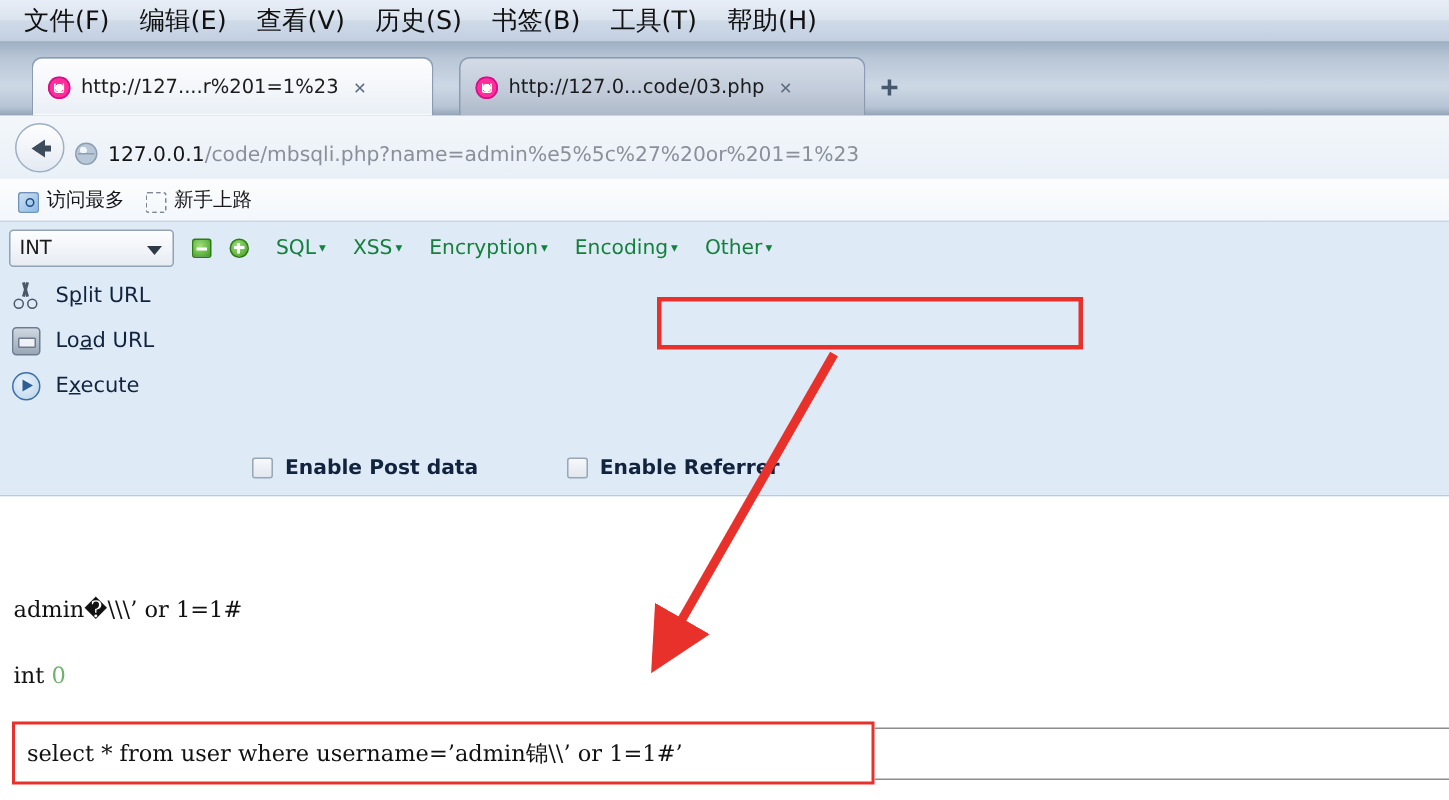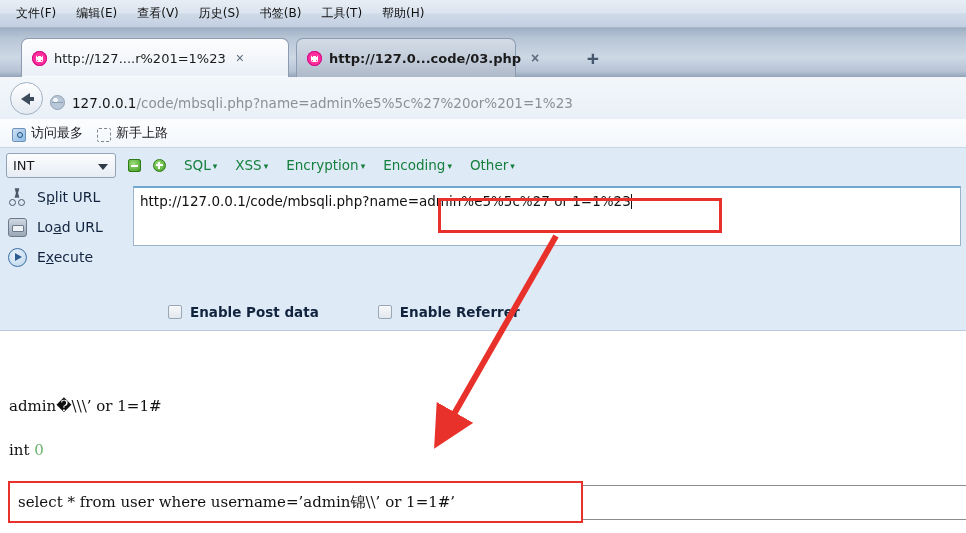--- a/index.html
+++ b/index.html
@@ -12,21 +12,21 @@
   #root{position:relative;width:966px;height:533px;}
 
   
   .menubar{
     position:absolute;left:0;top:0;width:966px;height:28px;
     background:linear-gradient(to bottom,#e8eef6 0%,#dbe4ef 48%,#cfdae8 52%,#c3d0e2 100%);
     border-bottom:1px solid #a7b6ca;
     display:flex;align-items:center;padding-left:6px;box-sizing:border-box;
   }
   .menuitem{
-    font-size:12px;color:#111;padding:2px 10px;white-space:nowrap;
+    font-size:17px;color:#111;padding:2px 10px;white-space:nowrap;
     font-family:"DejaVu Sans","Liberation Sans",sans-serif;
   }
 
   
   .tabstrip{
     position:absolute;left:0;top:28px;width:966px;height:49px;
     background:linear-gradient(to bottom,#9fb0c4 0%,#b9c6d6 22%,#cdd8e5 60%,#b7c4d5 88%,#93a3b8 100%);
     border-bottom:1px solid #7e8ea3;
   }
   .tab{
@@ -267,21 +267,21 @@
     <div class="menuitem">工具(T)</div>
     <div class="menuitem">帮助(H)</div>
   </div>
 
   <div class="tabstrip">
     <div class="tab active" style="left:21px;width:268px;">
       <span class="favicon"></span>
       <span class="tabtitle">http://127....r%201=1%23</span>
       <span class="tabclose">×</span>
     </div>
-    <div class="tab inactive" style="left:296px;width:220px;font-weight:bold;">
+    <div class="tab inactive" style="left:306px;width:271px;">
       <span class="favicon"></span>
       <span class="tabtitle">http://127.0...code/03.php</span>
       <span class="tabclose">×</span>
     </div>
     <div class="newtab">+</div>
   </div>
 
   <div class="navbar">
     <div class="backbtn">
         <span></span>
@@ -330,21 +330,20 @@
       <div class="hb-btn">
         <span class="ico ico-load"></span>
         <span class="lbl"><span>Lo</span><u>a</u><span>d URL</span></span>
       </div>
       <div class="hb-btn">
         <span class="ico ico-exec"></span>
         <span class="lbl"><span>E</span><u>x</u><span>ecute</span></span>
       </div>
     </div>
 
-    <div class="hb-textarea"><span>http://127.0.0.1/code/mbsqli.php?name</span><span>=admin%e5%5c%27 or 1=1%23</span><span class="caretbar"></span></div>
 
     <div class="hb-checks">
       <label class="chk">
         <span class="chkbox"></span>
         <span>Enable Post data</span>
       </label>
       <label class="chk">
         <span class="chkbox"></span>
         <span>Enable Referrer</span>
       </label>

